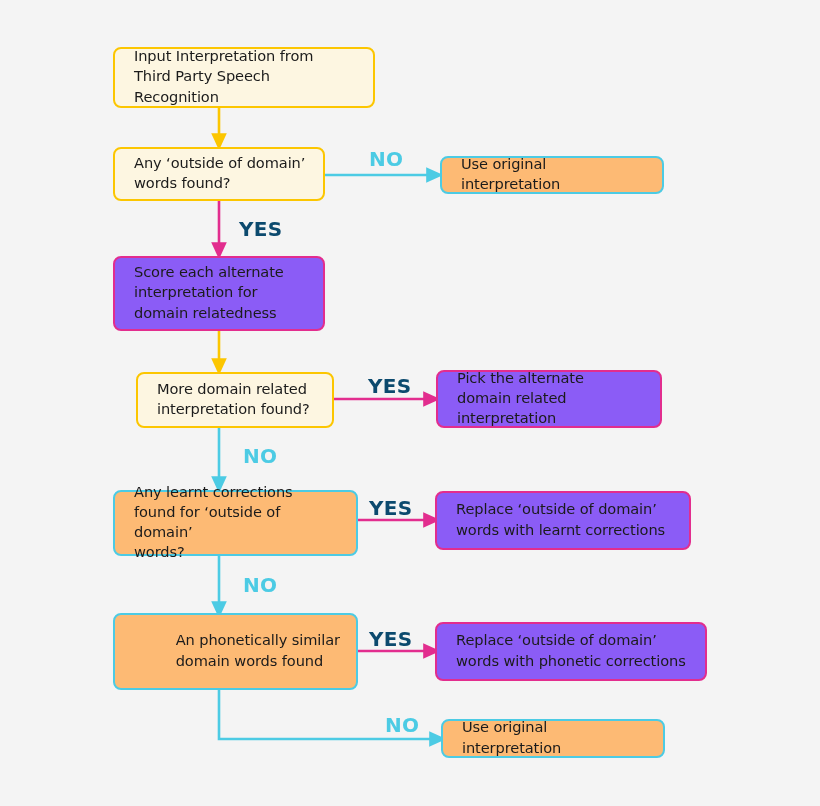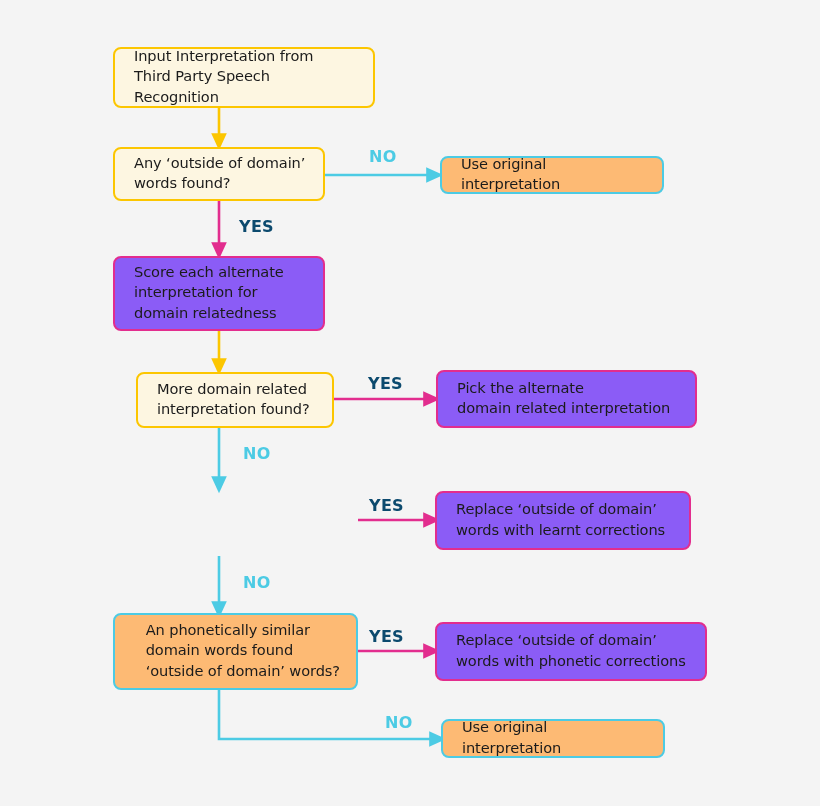--- a/index.html
+++ b/index.html
@@ -53,21 +53,21 @@
   .n-pink {
     background: #8b5cf6;
     border-color: #e22d8e;
   }
   .n-cyan {
     background: #fdba74;
     border-color: #4ccbe4;
   }
   .edge-label {
     position: absolute;
-    font-size: 16px;
+    font-size: 20px;
     font-weight: bold;
     letter-spacing: 0.3px;
     z-index: 3;
   }
   .lbl-yes { color: #0c4a6e; }
   .lbl-no  { color: #4ccbe4; }
 </style>
 </head>
 <body>
 
@@ -139,46 +139,52 @@
 
   <div class="node n-yellow" style="left:113px; top:372px; width:198px; height:56px;margin-left:23px;">
     <div class="txt">
       <span>More domain related</span><br>
       <span>interpretation found?</span>
     </div>
   </div>
 
   <div class="edge-label lbl-yes" style="left:368px; top:374px;">YES</div>
 
-  <div class="node n-pink" style="left:436px; top:370px; width:261px; height:58px;">
+  <div class="node n-pink" style="left:436px; top:370px; width:226px; height:58px;">
     <div class="txt">
       <span>Pick the alternate</span><br>
       <b>domain related interpretation</b>
     </div>
   </div>
 
   <div class="edge-label lbl-no" style="left:243px; top:444px;">NO</div>
 
+  <div class="node n-cyan" style="left:113px; top:490px; width:245px; height:66px;">
+    <div class="txt">
+      <span>Any learnt corrections</span><br>
+      <span>found for ‘outside of domain’</span><br>
+      <span>words?</span>
+    </div>
+  </div>
 
   <div class="edge-label lbl-yes" style="left:369px; top:496px;">YES</div>
 
   <div class="node n-pink" style="left:435px; top:491px; width:256px; height:59px;">
     <div class="txt">
       <span>Replace ‘outside of domain’</span><br>
       <span>words with </span><b>learnt corrections</b>
     </div>
   </div>
 
   <div class="edge-label lbl-no" style="left:243px; top:573px;">NO</div>
 
   <div class="node n-cyan" style="left:113px; top:613px; width:245px; height:77px;justify-content:flex-end;">
     <div class="txt">
       <span>An phonetically similar</span><br>
       <span>domain words found</span><br>
-      <span>‘outside of domain’ words?</span>
     </div>
   </div>
 
   <div class="edge-label lbl-yes" style="left:369px; top:627px;">YES</div>
 
   <div class="node n-pink" style="left:435px; top:622px; width:272px; height:59px;">
     <div class="txt">
       <span>Replace ‘outside of domain’</span><br>
       <span>words with </span><b>phonetic corrections</b>
     </div>

